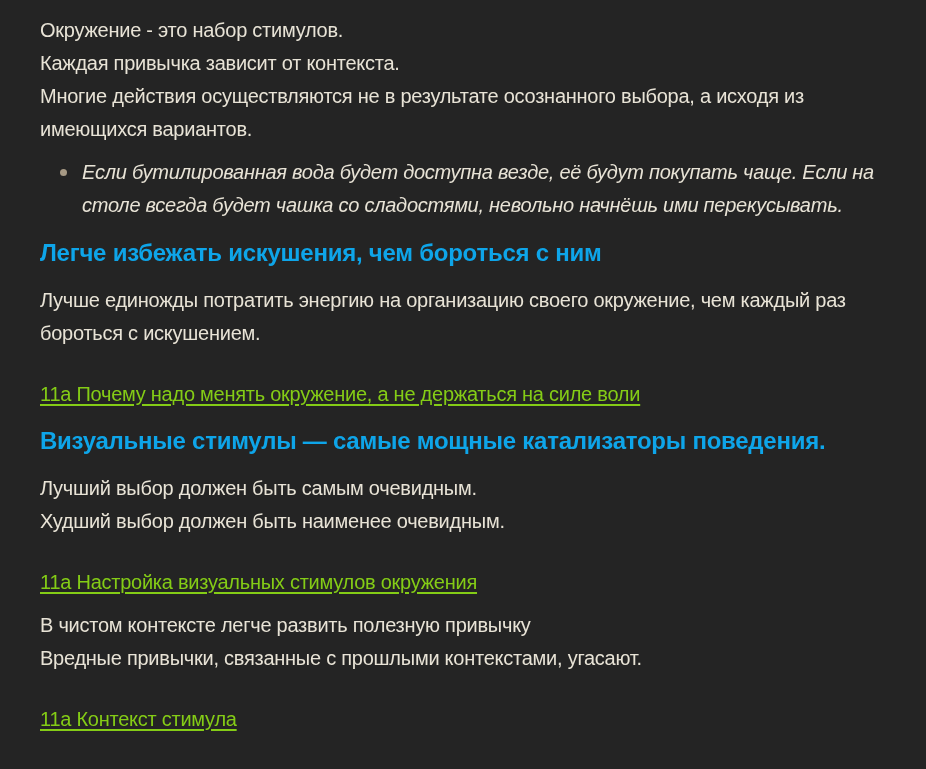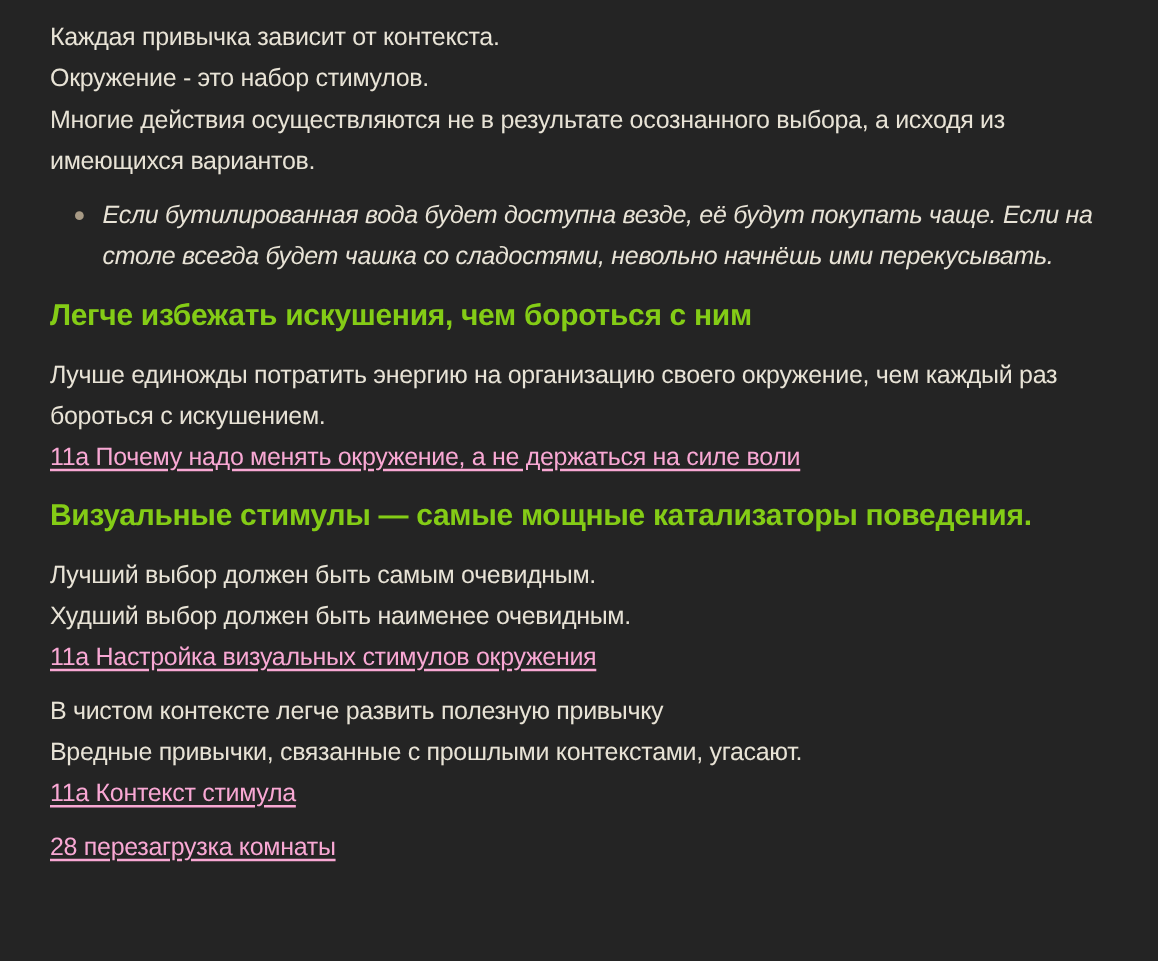--- a/index.html
+++ b/index.html
@@ -43,38 +43,39 @@
     width: 7px;
     height: 7px;
     border-radius: 50%;
     background: #a79a85;
   }
   h2 {
     margin: 14px 0 16px 0;
     font-size: 24px;
     line-height: 31px;
     font-weight: 700;
-    color: #84cc16;
+    color: #0ea5e9;
     letter-spacing: -0.25px;
   }
   a.note-link {
-    color: #f9a8d4;
+    color: #84cc16;
     text-underline-offset: 3px;
     display: inline-block;
     cursor: pointer;
+    margin-top: 28px;
   }
 </style>
 </head>
 <body>
 
 <div class="content">
 
   <p>
+    <span class="line">Окружение - это набор стимулов.</span>
     <span class="line">Каждая привычка зависит от контекста.</span>
-    <span class="line">Окружение - это набор стимулов.</span>
     <span class="line">Многие действия осуществляются не в результате осознанного выбора, а исходя из имеющихся вариантов.</span>
   </p>
 
   <ul class="bullets">
     <li>
       <span class="bullet-dot"></span>
       <span>Если бутилированная вода будет доступна везде, её будут покупать чаще. Если на столе всегда будет чашка со сладостями, невольно начнёшь ими перекусывать.</span>
     </li>
   </ul>
 

